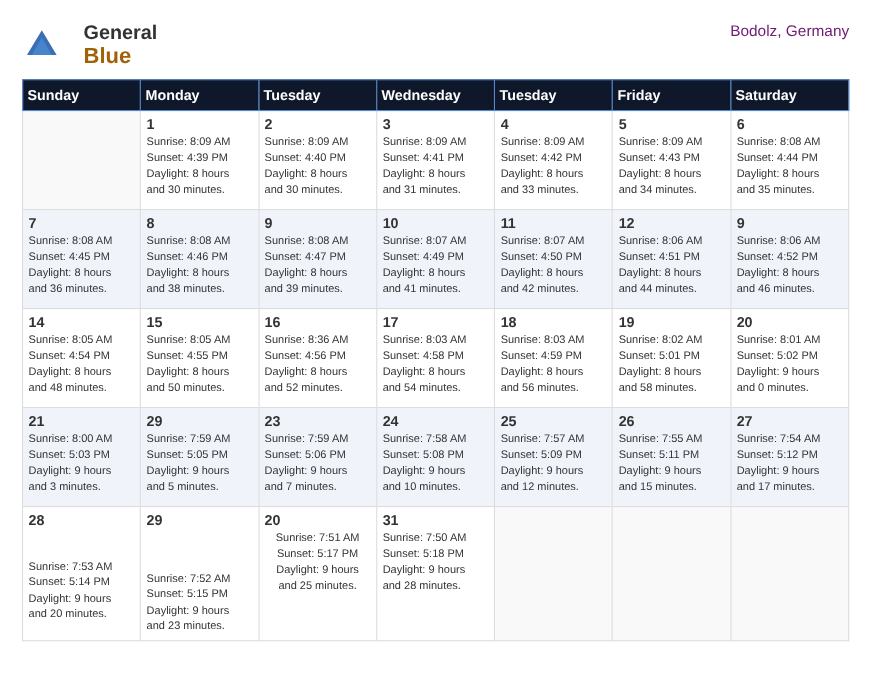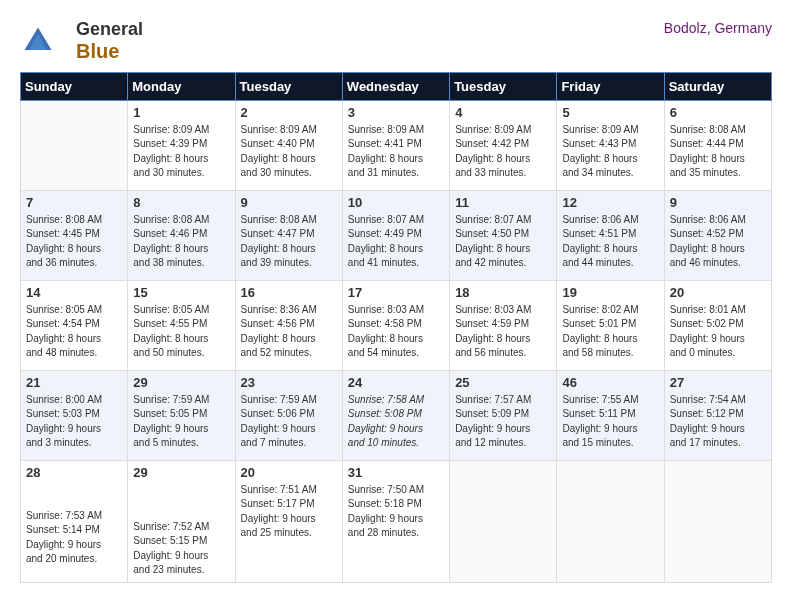--- a/index.html
+++ b/index.html
@@ -291,34 +291,34 @@
         </td>
         <td>
           <span class="day-number">23</span>
           <div class="day-info" style="white-space: pre-line;">Sunrise: 7:59 AM
 Sunset: 5:06 PM
 Daylight: 9 hours
 and 7 minutes.</div>
         </td>
         <td>
           <span class="day-number">24</span>
-          <div class="day-info" style="white-space: pre-line; font-style: italic;">Sunrise: 7:58 AM
+          <div class="day-info" style="white-space: pre-line;">Sunrise: 7:58 AM
 Sunset: 5:08 PM
 Daylight: 9 hours
 and 10 minutes.</div>
         </td>
         <td>
           <span class="day-number">25</span>
           <div class="day-info" style="white-space: pre-line;">Sunrise: 7:57 AM
 Sunset: 5:09 PM
 Daylight: 9 hours
 and 12 minutes.</div>
         </td>
         <td>
-          <span class="day-number">46</span>
+          <span class="day-number">26</span>
           <div class="day-info" style="white-space: pre-line;">Sunrise: 7:55 AM
 Sunset: 5:11 PM
 Daylight: 9 hours
 and 15 minutes.</div>
         </td>
         <td>
           <span class="day-number">27</span>
           <div class="day-info" style="white-space: pre-line;">Sunrise: 7:54 AM
 Sunset: 5:12 PM
 Daylight: 9 hours
@@ -335,21 +335,21 @@
         </td>
         <td>
           <span class="day-number">29</span>
           <div class="day-info" style="white-space: pre-line; margin-top: 40px;">Sunrise: 7:52 AM
 Sunset: 5:15 PM
 Daylight: 9 hours
 and 23 minutes.</div>
         </td>
         <td>
           <span class="day-number">20</span>
-          <div class="day-info" style="white-space: pre-line;">Sunrise: 7:51 AM
+          <div class="day-info" style="white-space: pre-line; text-align: center;">Sunrise: 7:51 AM
 Sunset: 5:17 PM
 Daylight: 9 hours
 and 25 minutes.</div>
         </td>
         <td>
           <span class="day-number">31</span>
           <div class="day-info" style="white-space: pre-line;">Sunrise: 7:50 AM
 Sunset: 5:18 PM
 Daylight: 9 hours
 and 28 minutes.</div>

